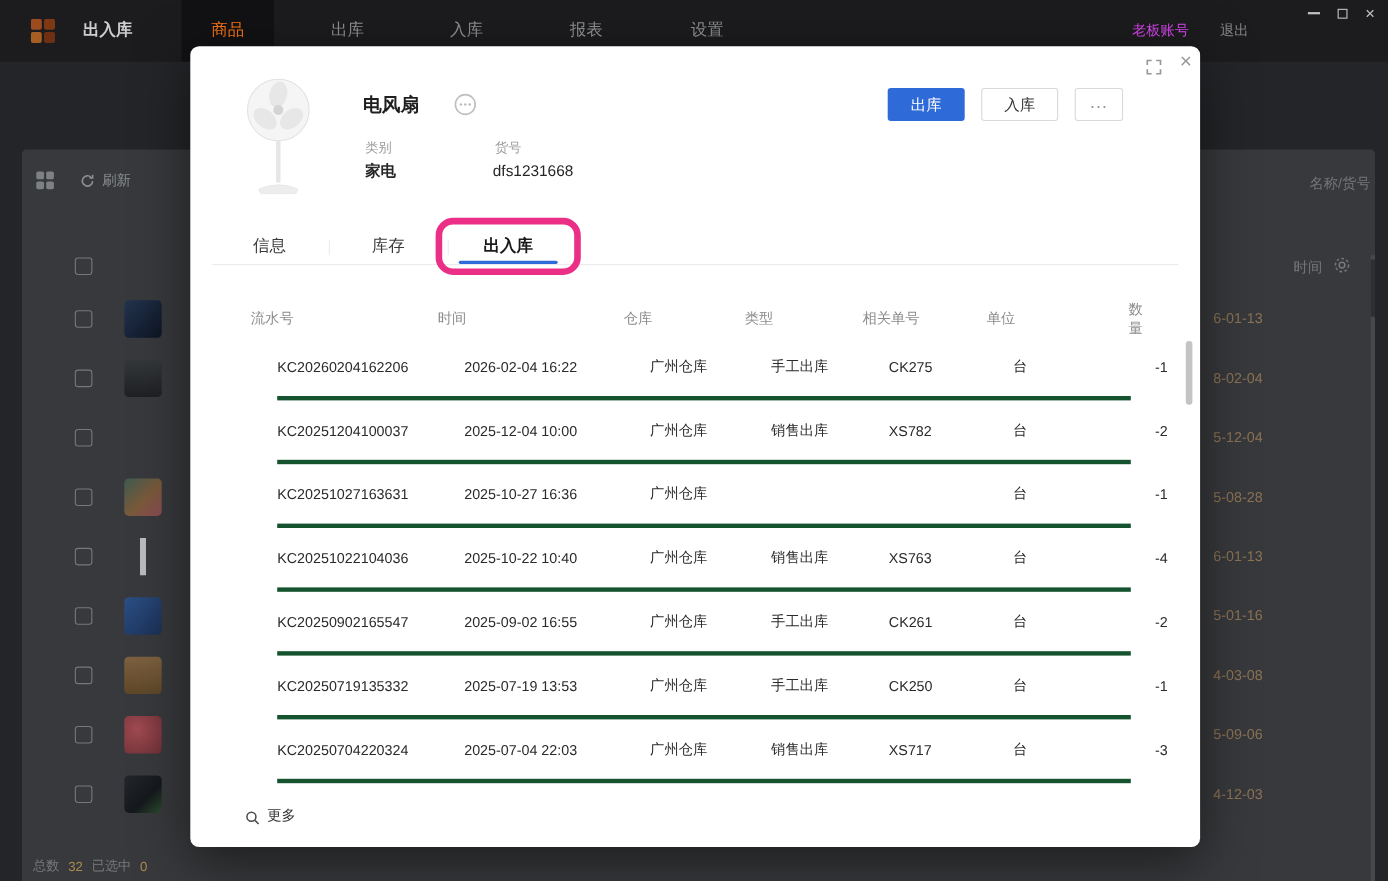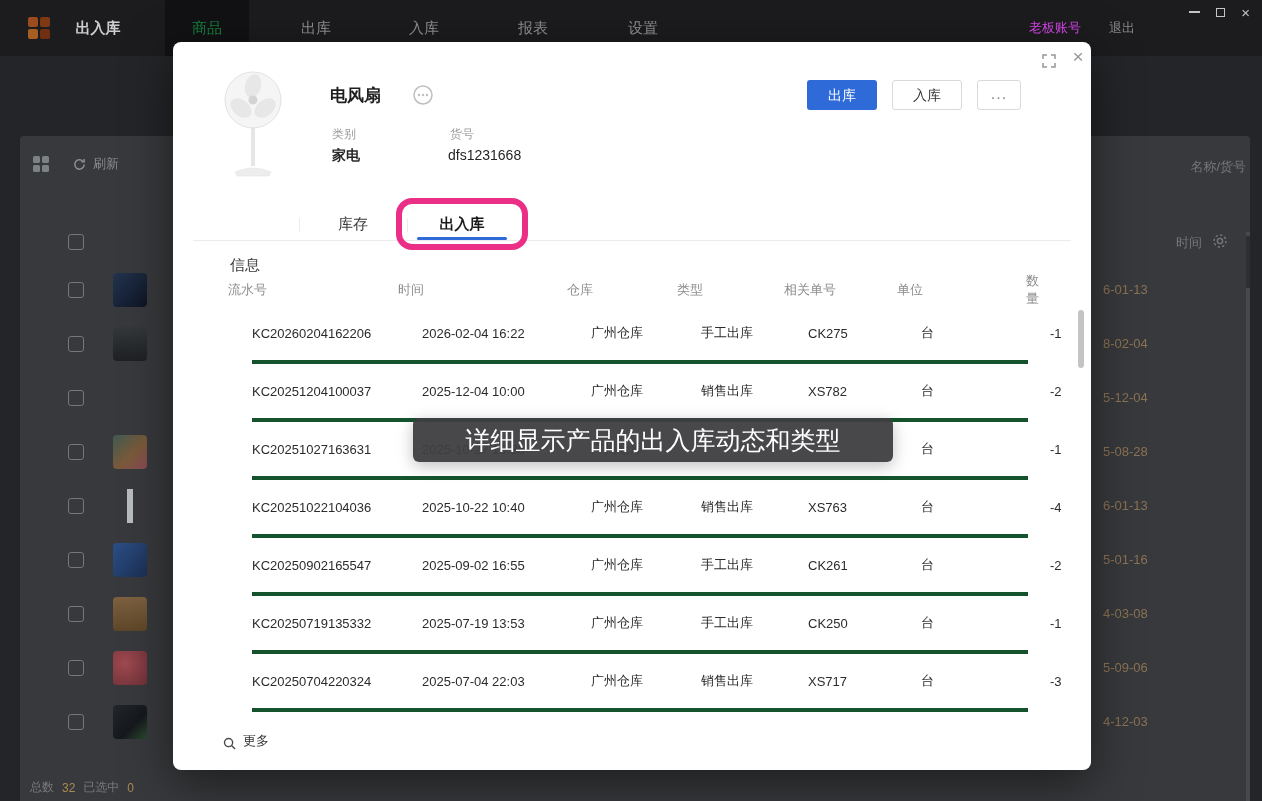--- a/index.html
+++ b/index.html
@@ -4,21 +4,21 @@
 <style>
   html,body{margin:0;padding:0;background:#000;}
   #screen{position:relative;width:1262px;height:801px;overflow:hidden;
     font-family:"Liberation Sans","DejaVu Sans",sans-serif;background:#242528;cursor:default;}
 
   
   .titlebar{position:absolute;left:0;top:0;width:100%;height:56px;background:#1c1c1e;}
   .logo{position:absolute;left:28px;top:17px;width:22px;height:22px;}
   .nav-item{position:absolute;top:0;height:56px;line-height:56px;font-size:15px;color:#8f9194;text-align:center;}
   .nav-brand{left:70px;width:56px;color:#cdced0;font-weight:600;}
-  .nav-active{left:165px;width:84px;background:#121214;color:#15803d;}
+  .nav-active{left:165px;width:84px;background:#121214;color:#f97316;}
   .nav-out{left:294px;width:44px;}
   .nav-in{left:402px;width:44px;}
   .nav-report{left:511px;width:44px;}
   .nav-settings{left:621px;width:44px;}
   .nav-account{left:1024px;width:62px;font-size:13px;color:#d946ef;}
   .nav-logout{left:1102px;width:40px;font-size:13px;color:#88898b;}
   .win-controls{position:absolute;top:4px;right:12px;display:flex;gap:16px;align-items:center;height:16px;}
   .wc{display:inline-block;}
   .wc-min{width:11px;height:2px;background:#c4c4c6;}
   .wc-max{width:9px;height:9px;border:1.5px solid #c4c4c6;box-sizing:border-box;}
@@ -66,21 +66,21 @@
   .meta-value{position:absolute;font-size:14px;color:#262626;}
   .lbl-cat{left:159px;top:84px;} .val-cat{left:159px;top:105px;font-weight:700;}
   .lbl-sku{left:277px;top:84px;} .val-sku{left:275px;top:105px;}
   .btn{position:absolute;top:38px;height:30px;border-radius:3px;font-size:14px;text-align:center;line-height:30px;
     box-sizing:border-box;cursor:pointer;}
   .btn-out{left:634px;width:70px;background:#2e6bd8;color:#fff;}
   .btn-in{left:719px;width:70px;background:#fff;border:1px solid #d9d9d9;color:#333;line-height:28px;}
   .btn-more{left:804px;width:44px;background:#fff;border:1px solid #d9d9d9;color:#8c8c8c;line-height:26px;
     font-size:16px;letter-spacing:1px;}
   .tab{position:absolute;top:168px;height:28px;line-height:28px;font-size:15px;color:#3a3a3a;text-align:center;cursor:pointer;}
-  .tab-info{left:47px;width:50px;margin-top:41px;}
+  .tab-info{left:47px;width:50px;}
   .tab-stock{left:155px;width:50px;}
   .tab-io{left:259px;width:60px;font-weight:700;color:#1a1a1a;}
   .tab-sep{position:absolute;top:176px;width:1px;height:14px;background:#ececec;}
   .tab-underline{position:absolute;left:244px;top:195px;width:90px;height:3px;background:#2e6bd8;border-radius:2px;}
   .tabs-divider{position:absolute;left:20px;right:20px;top:198px;height:1px;background:#ebebeb;}
   .annotation{position:absolute;left:223px;top:156px;width:132px;height:52px;border:6px solid #ec2f86;
     border-radius:16px;box-sizing:border-box;z-index:25;pointer-events:none;}
   .io-table{position:absolute;left:55px;top:230px;width:800px;}
   .trow,.thead{display:grid;grid-template-columns:170px 169px 110px 107px 113px 129px 1fr;align-items:center;}
   .thead{height:34px;color:#8c8c8c;font-size:13px;}
@@ -341,16 +341,15 @@
     <div class="more-row">
       <svg width="13" height="13" viewBox="0 0 14 14" fill="none" stroke="#4a4a4a" stroke-width="1.5">
         <circle cx="6" cy="6" r="4.4"></circle>
           <path d="M9.5 9.5 L13 13"></path>
       </svg>
       <span>更多</span>
     </div>
 
     <div class="modal-scroll-thumb"></div>
 
-    <div class="tooltip">详细显示产品的出入库动态和类型</div>
   </div>
 
 </div>
 
 </body></html>

